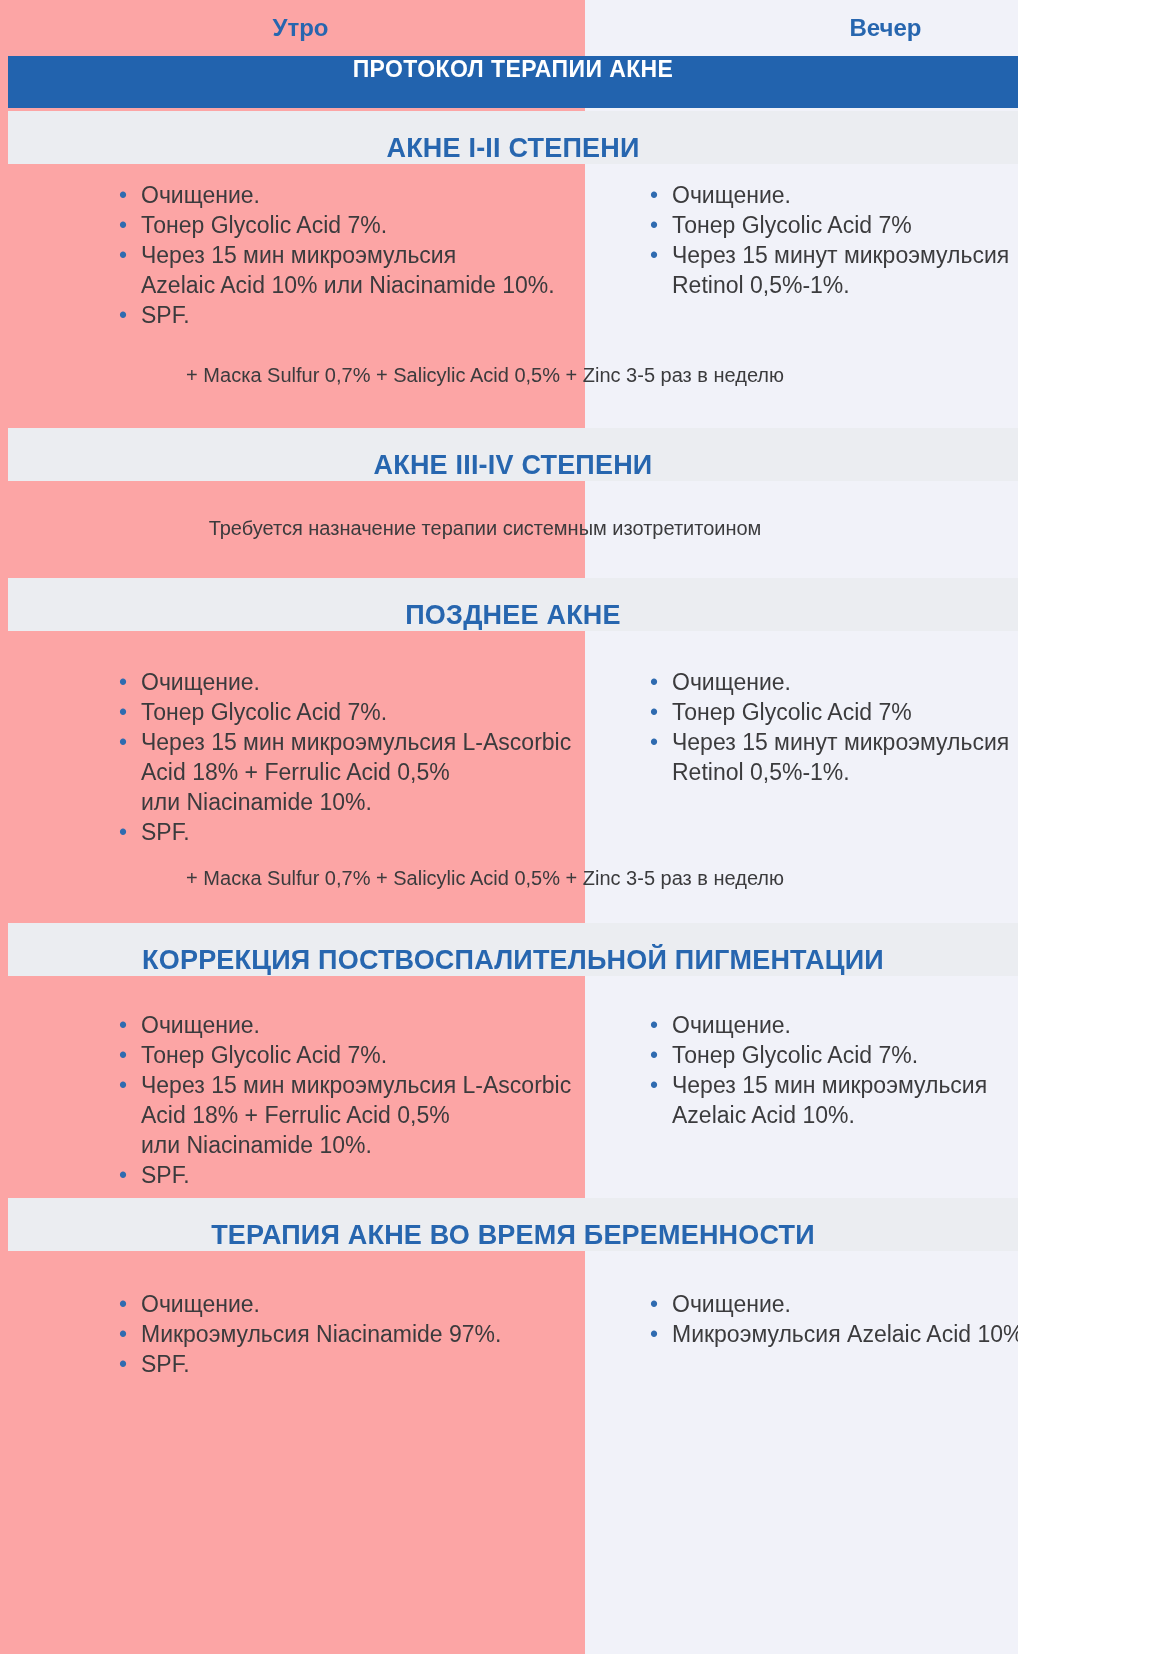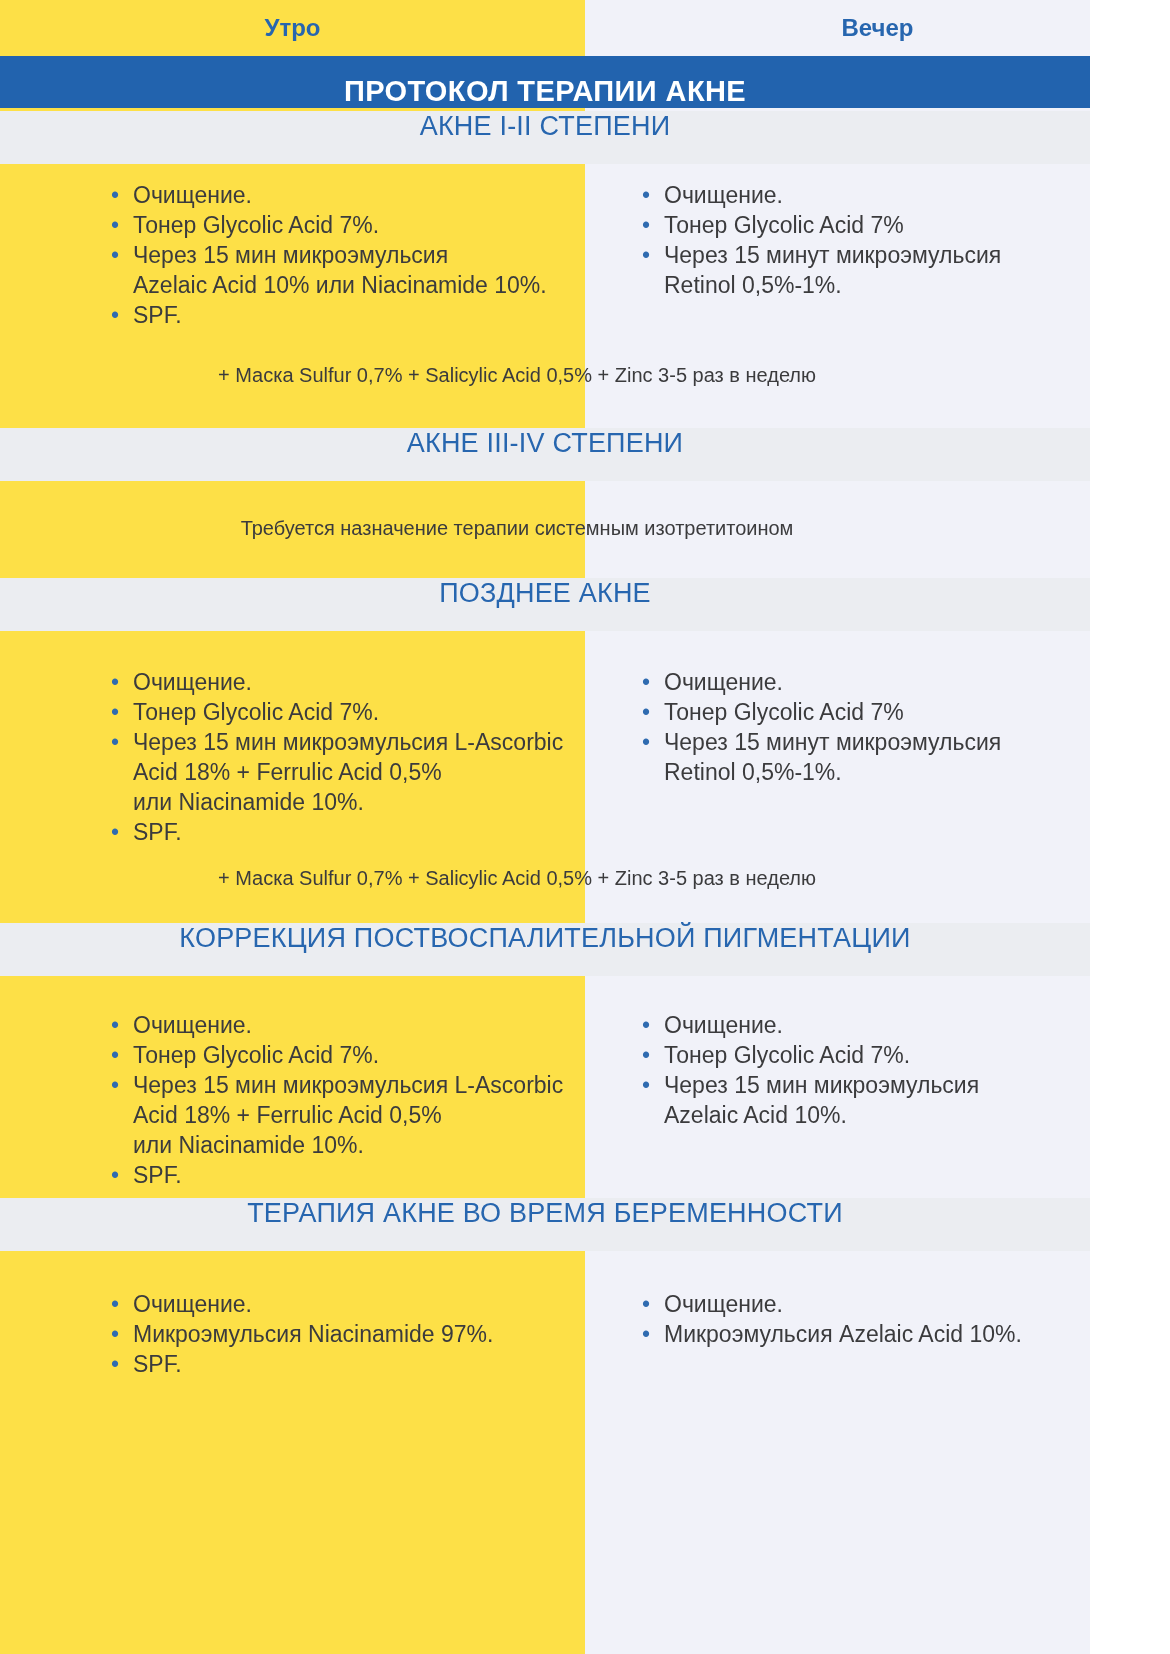--- a/index.html
+++ b/index.html
@@ -1,24 +1,25 @@
 <!DOCTYPE html>
 <html style="--banner-blue: #2263ae; --heading-blue: #2766af; --band-gray: #ebedf1; --right-bg: #f1f2f9; --text: #3b3b3d; --bullet: #2f6bb0;"><head>
 <meta charset="utf-8">
 <style>
   html,body{margin:0;padding:0;}
   body{background:#ffffff;}
   .page{
     position:relative;
-    width:1090px;
+    width:1010px;
     height:1654px;
-    background:#fde047;
+    background:#fca5a5;
     overflow:hidden;
     font-family:"Liberation Sans", sans-serif;
     color:var(--text, #3b3b3d);
+    padding-left:8px;
   }
   .right-bg{
     position:absolute;
     top:0;
     left:585px;
     width:585px;
     height:1654px;
     background:var(--right-bg, #f1f2f9);
   }
   .content{position:relative;}
@@ -32,35 +33,35 @@
     text-align:center;
     color:var(--heading-blue, #2766af);
     font-weight:700;
     font-size:24px;
   }
   .title-band{
     height:52px;
     background:var(--banner-blue, #2263ae);
     color:#ffffff;
     font-weight:700;
-    font-size:29px;
+    font-size:23px;
     letter-spacing:0.4px;
     display:flex;
-    align-items:flex-end;
+    align-items:flex-start;
     justify-content:center;
   }
   .band{
     height:53px;
     background:var(--band-gray, #ebedf1);
     color:var(--heading-blue, #2766af);
-    font-weight:400;
+    font-weight:700;
     font-size:27px;
     letter-spacing:0.2px;
     display:flex;
-    align-items:flex-start;
+    align-items:flex-end;
     justify-content:center;
   }
   .band-1{margin-top:3px;}
   .cols{
     display:grid;
     grid-template-columns:585px 585px;
     margin-left:36px;
   }
   .list{
     list-style:none;

